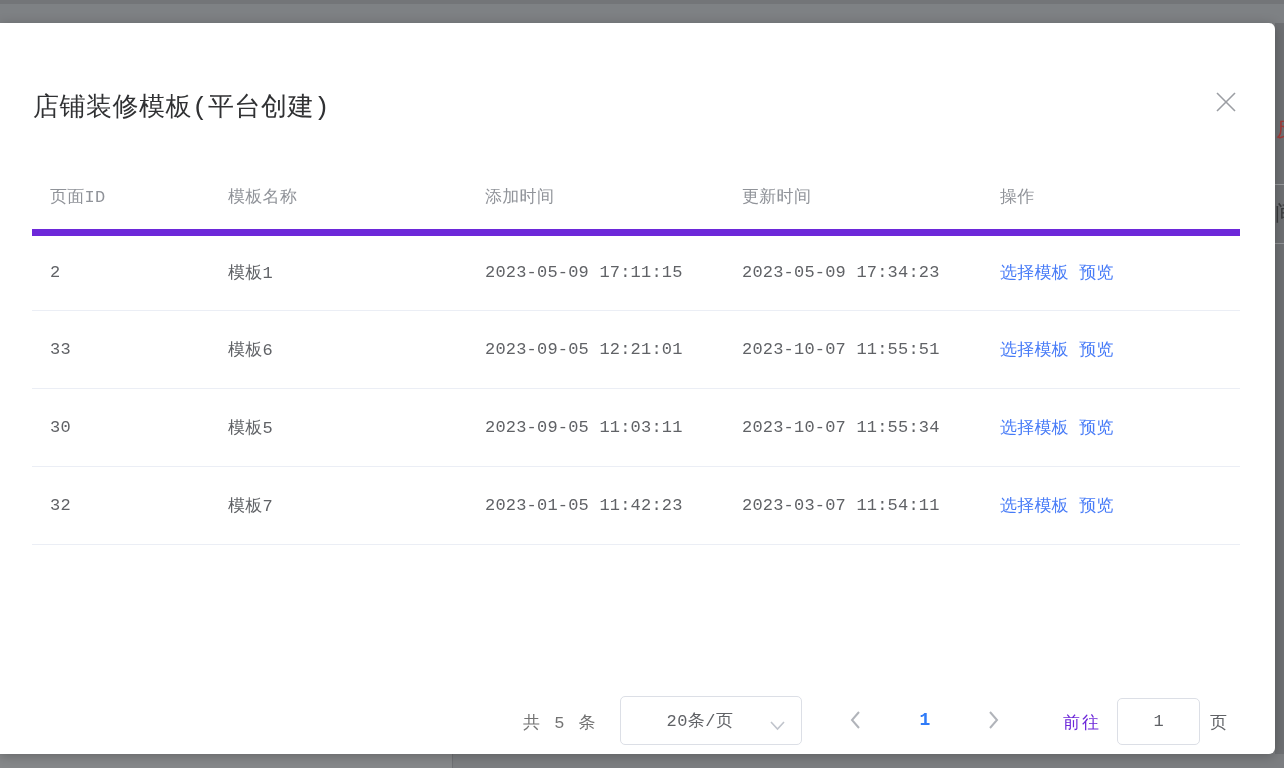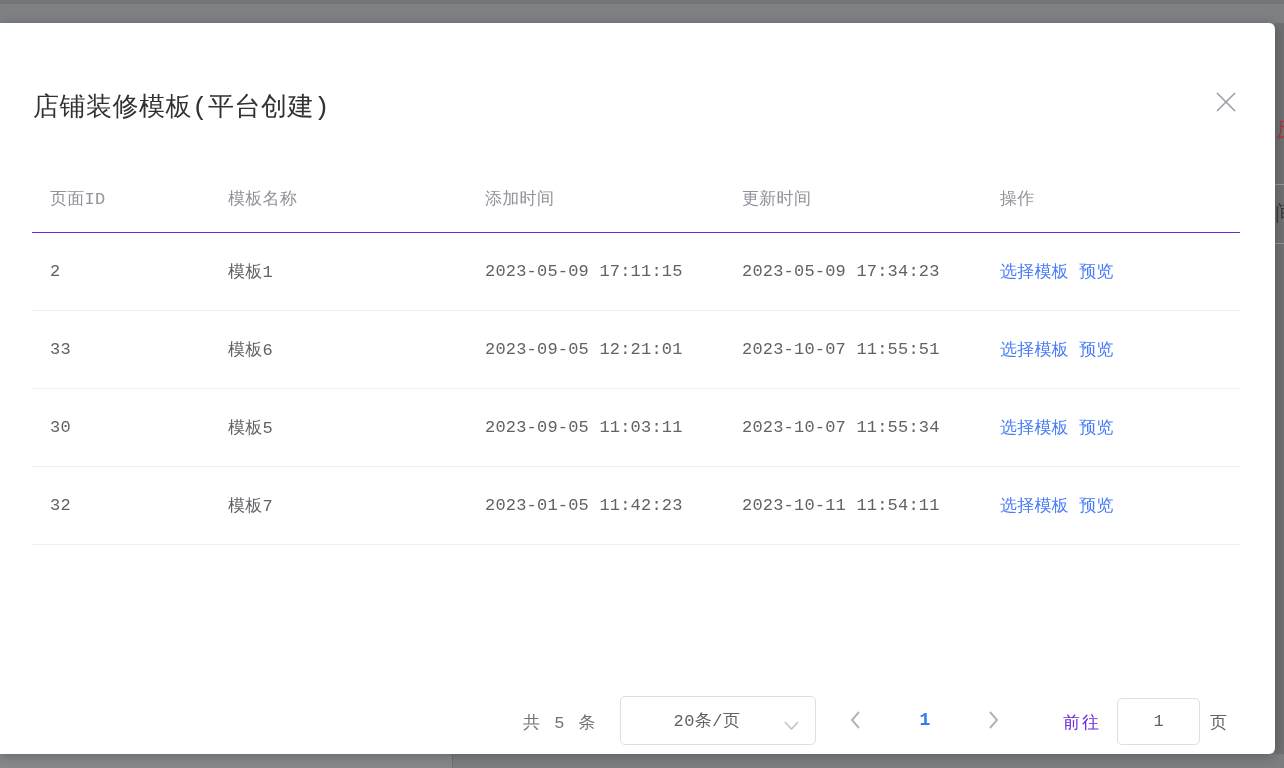--- a/index.html
+++ b/index.html
@@ -40,36 +40,36 @@
 
   
   .tpl-table {
     position:absolute; left:32px; top:152px; width:1208px;
     border-collapse:collapse; table-layout:fixed;
     font-size:17px; color:#606266;
   }
   .tpl-table th {
     height:57px; text-align:left; font-weight:500; font-size:17px;
     color:#909399; padding:0 0 10px 18px; vertical-align:middle;
-    border-bottom:1px solid #6d28d9; letter-spacing:.3px;
+    border-bottom:7px solid #6d28d9; letter-spacing:.3px;
   }
   .tpl-table td {
     height:78px; padding-left:18px; vertical-align:middle;
     border-bottom:1px solid #ebeef5; letter-spacing:.2px;
   }
   .op-link { color:#477bf7; text-decoration:none; cursor:pointer; }
   .op-link.select { }
 
   
   .pg-total {
     position:absolute; left:523px; top:688px;
     font-size:17px; color:#737373; letter-spacing:2px;
   }
   .pg-size {
-    position:absolute; left:620px; top:673px; width:196px; height:49px;
+    position:absolute; left:620px; top:673px; width:182px; height:49px;
     border:1px solid #dcdfe6; border-radius:5px; background:#fff;
     display:flex; align-items:center; justify-content:center;
     font-size:17px; color:#606266; cursor:pointer;
   }
   .pg-size .pg-size-label { margin-right:22px; letter-spacing:.5px; }
   .pg-size .chev { position:absolute; right:16px; top:20px; }
   .pg-arrow {
     position:absolute; top:684px; width:26px; height:26px;
     background:none; border:none; cursor:pointer; padding:0;
   }
@@ -161,21 +161,21 @@
         <a class="op-link select">选择模板</a>
         <a class="op-link">预览</a>
       </td>
     </tr>
 
 
     <tr>
       <td>32</td>
       <td>模板7</td>
       <td>2023-01-05 11:42:23</td>
-      <td>2023-10-11 11:54:11</td>
+      <td>2023-03-07 11:54:11</td>
       <td>
         <a class="op-link select">选择模板</a>
         <a class="op-link">预览</a>
       </td>
     </tr>
   </tbody>
   </table>
 
   <div class="pg-total">共 5 条</div>
 

